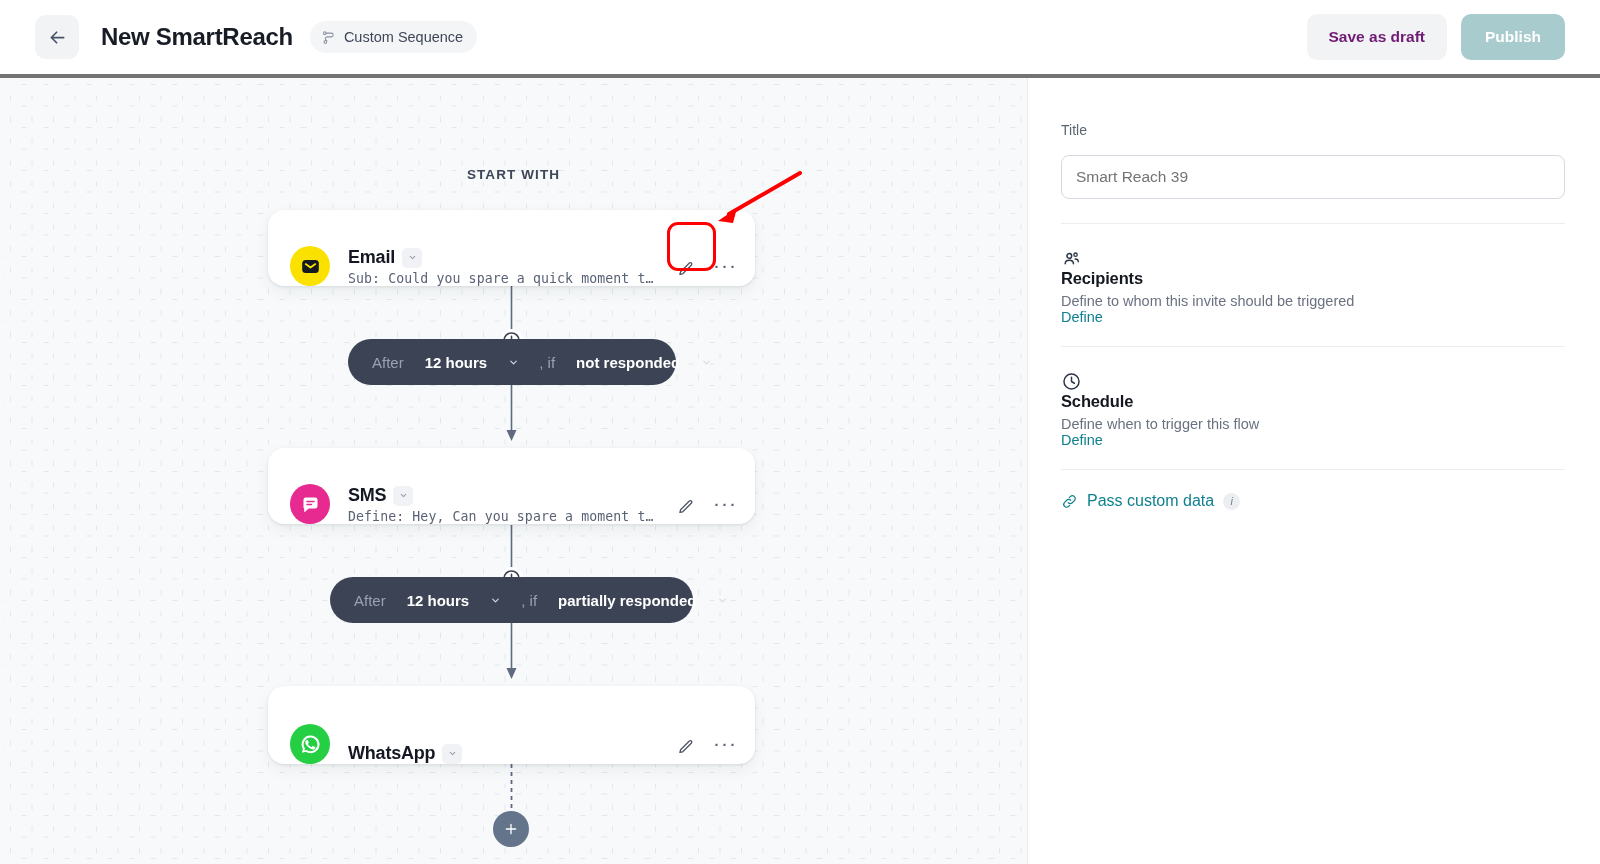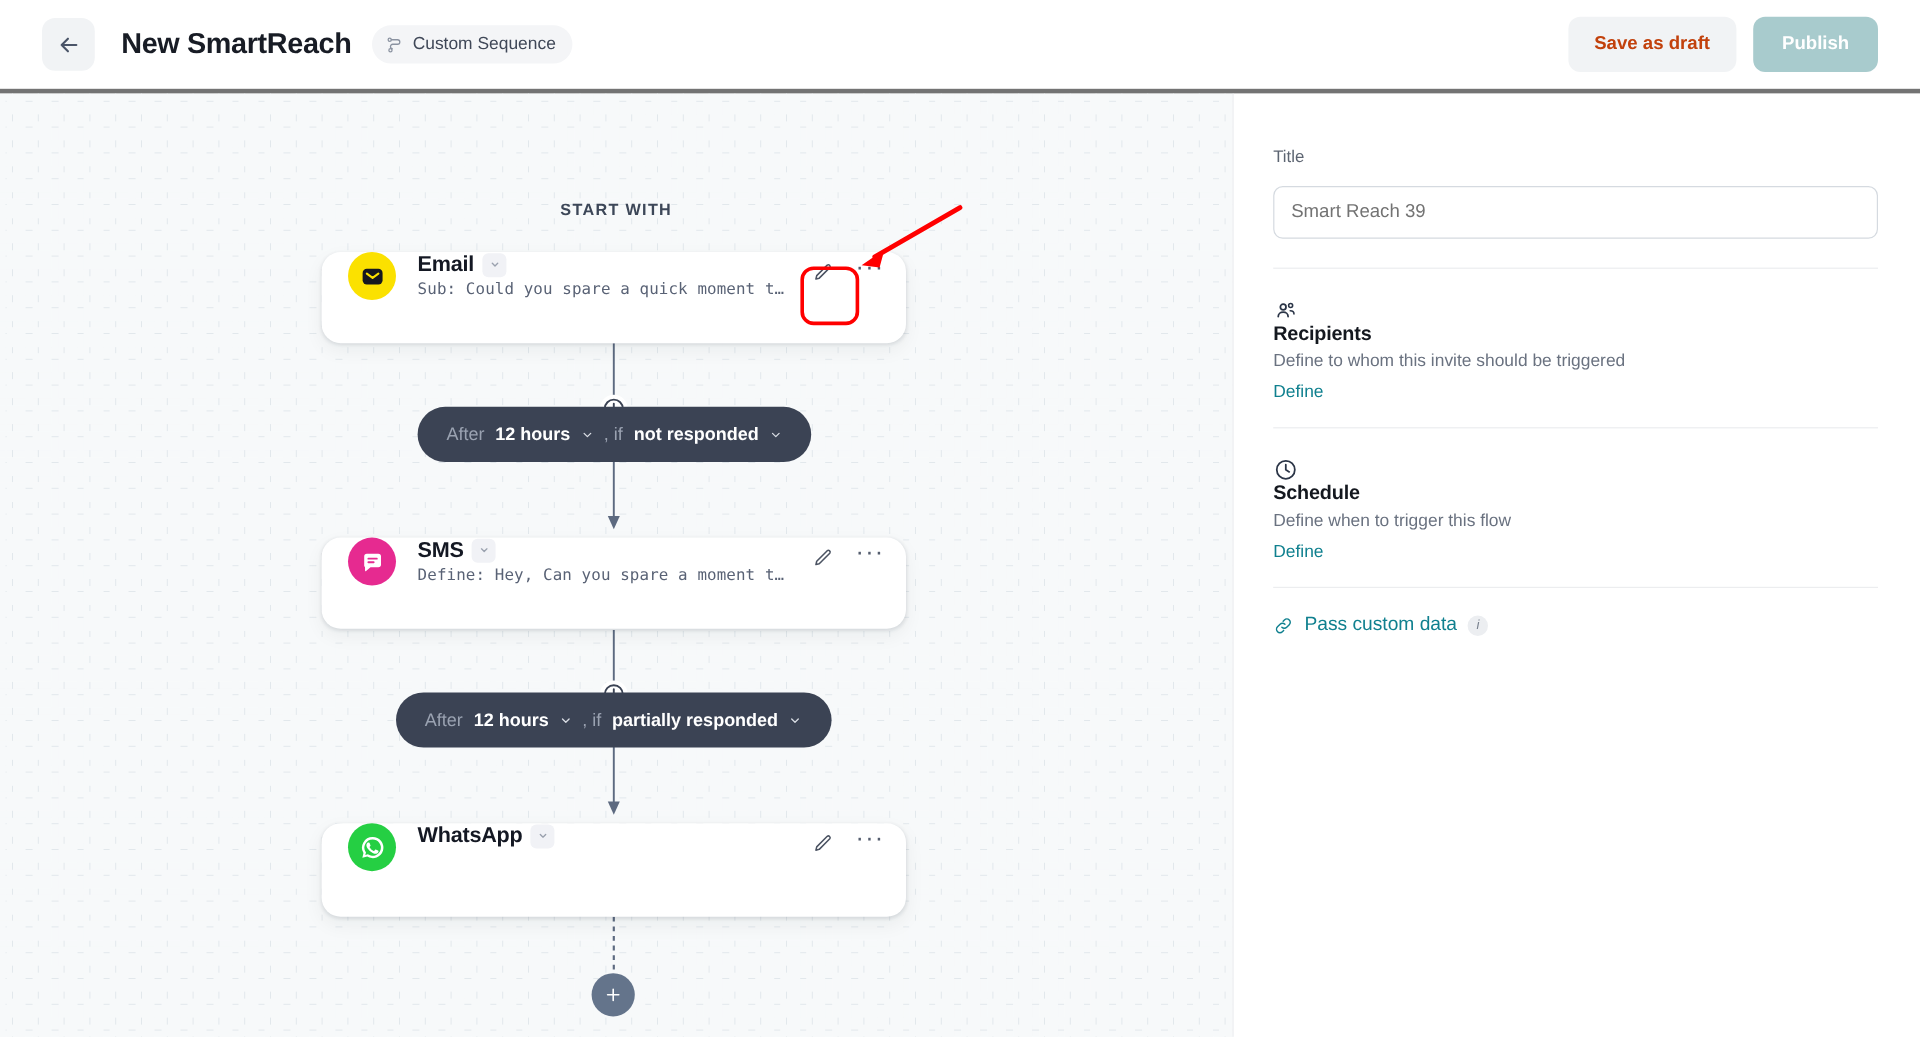--- a/index.html
+++ b/index.html
@@ -46,21 +46,21 @@
   .seq-chip .lbl { font-size: 14.5px; color: #3f4757; white-space: nowrap; }
 
   .topbar-right {
     margin-left: auto; margin-right: 35px;
     display: flex; align-items: center; gap: 14px;
   }
   .btn-draft {
     height: 46px; padding: 0 22px;
     border-radius: 10px; border: none;
     background: #f1f3f5;
-    color: #c2410c; font-size: 15.5px; font-weight: 700;
+    color: #701a75; font-size: 15.5px; font-weight: 700;
     font-family: "Liberation Sans", sans-serif;
     cursor: pointer; white-space: nowrap;
   }
   .btn-publish {
     height: 46px; padding: 0 24px;
     border-radius: 10px; border: none;
     background: #a8cbcd;
     color: #ffffff; font-size: 15.5px; font-weight: 700;
     font-family: "Liberation Sans", sans-serif;
     cursor: pointer; white-space: nowrap;
@@ -105,21 +105,21 @@
     letter-spacing: 1.1px;
     color: #3d4758;
   }
 
   
   .node-card {
     position: absolute;
     background: #ffffff;
     border-radius: 16px;
     box-shadow: 0 1px 3px rgba(18,28,45,.10), 0 6px 16px rgba(18,28,45,.055);
-    display: flex; align-items: flex-start;
+    display: flex; align-items: flex-end;
     padding: 0 20px 0 22px;
     cursor: pointer;
   }
   .node-icon {
     width: 40px; height: 40px; border-radius: 50%;
     flex: 0 0 40px;
     display: flex; align-items: center; justify-content: center;
   }
   .node-icon.email { background: #FBE100; }
   .node-icon.sms { background: #E62A90; }
@@ -156,21 +156,21 @@
   }
 
   
   .pill {
     position: absolute;
     height: 46px;
     background: #3b4354;
     border-radius: 23px;
     display: flex; align-items: center;
     padding: 0 24px;
-    gap: 0px;
+    gap: 12px;
     cursor: pointer;
     justify-content: space-between;
   }
   .pill .p-dim { font-size: 15px; color: #9aa2b1; white-space: nowrap; }
   .pill .p-strong {
     font-size: 15px; font-weight: 700; color: #ffffff; white-space: nowrap;
   }
   .pill .p-chev { margin: 0 3px 0 9px; display: flex; align-items: center; }
   .clock-badge {
     position: absolute;
@@ -216,21 +216,21 @@
   }
   .panel-row .row-icon {
     flex: 0 0 22px; margin-top: 3px; margin-right: 13px;
     display: flex; align-items: center; justify-content: center;
   }
   .row-main { flex: 1; }
   .row-title { font-size: 16.5px; font-weight: 700; color: #14181f; letter-spacing: -0.15px; }
   .row-desc { margin-top: 5px; font-size: 14.5px; color: #6a7280; }
   .row-link {
     font-size: 14.5px; color: #10808f; cursor: pointer;
-    margin-top: 10px; white-space: nowrap;
+    margin-top: 0; white-space: nowrap;
   }
 
   .pass-row {
     display: flex; align-items: center; gap: 9px;
     padding-top: 22px;
   }
   .pass-link { font-size: 16px; color: #10808f; cursor: pointer; }
   .info-badge {
     width: 17px; height: 17px; border-radius: 50%;
     background: #eceef1; color: #78808d;

